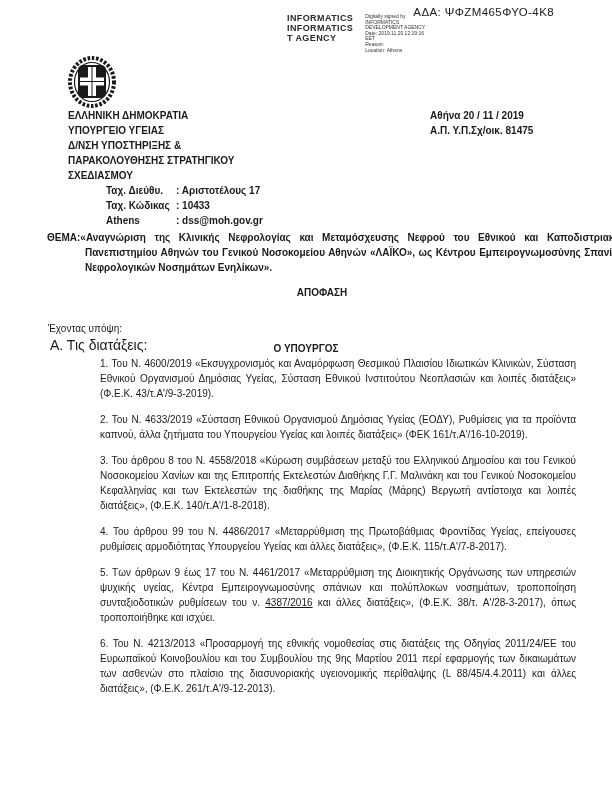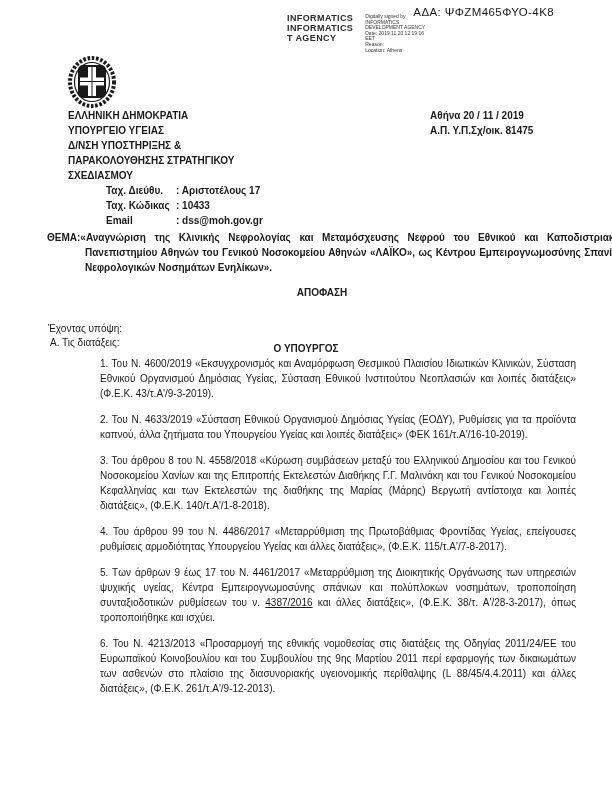--- a/index.html
+++ b/index.html
@@ -24,21 +24,21 @@
   
   .reference{position:absolute;left:430px;top:108px;font-size:10px;font-weight:bold;line-height:15px;}
   
   .subject{position:absolute;left:47px;top:230px;width:541px;font-size:10px;font-weight:bold;
     line-height:15px;text-align:justify;text-indent:-38px;padding-left:38px;}
   .subject-label{margin-right:0;}
   
   .heading-apofasi{position:absolute;left:16px;top:287px;width:612px;text-align:center;font-size:10px;font-weight:bold;}
   .heading-minister{position:absolute;left:0;top:309px;width:612px;text-align:center;font-size:10px;font-weight:bold;margin-top:34px;}
   .having{position:absolute;left:48px;top:323px;font-size:10px;}
-  .section-a{position:absolute;left:50px;top:337px;font-size:10px;}
+  .section-a{position:absolute;left:50px;top:337px;font-size:14px;}
   
   .items{position:absolute;left:100px;top:356px;width:488px;font-size:10px;line-height:15px;text-align:justify;}
   .items p{margin:0 12px 11px 0;}
   .law-link{text-decoration:underline;color:#1a1a1a;cursor:pointer;}
 </style>
 </head>
 <body>
 
 <div class="page">
 
@@ -70,21 +70,21 @@
     <div class="contact">
       <div class="contact-row">
         <span class="contact-label">Ταχ. Διεύθυ.</span>
         <span class="contact-value">: Αριστοτέλους 17</span>
       </div>
       <div class="contact-row">
         <span class="contact-label">Ταχ. Κώδικας</span>
         <span class="contact-value">: 10433</span>
       </div>
       <div class="contact-row">
-        <span class="contact-label">Email</span>
+        <span class="contact-label">Athens</span>
         <span class="contact-value">: dss@moh.gov.gr</span>
       </div>
     </div>
   </div>
 
   <div class="reference">
     <div>Αθήνα  20 / 11 / 2019</div>
     <div>Α.Π. Υ.Π.Σχ/οικ. 81475</div>
   </div>
 

